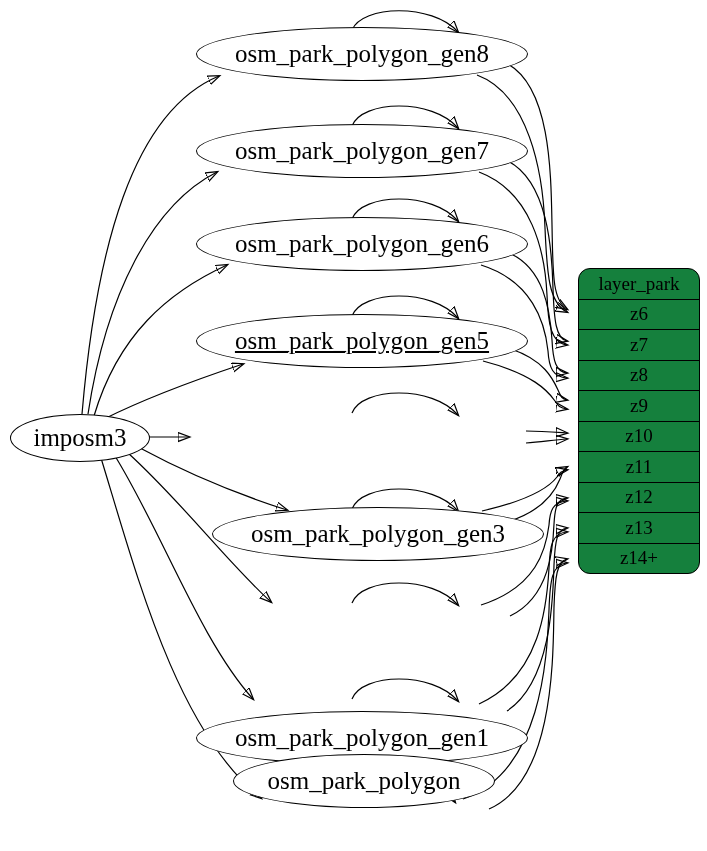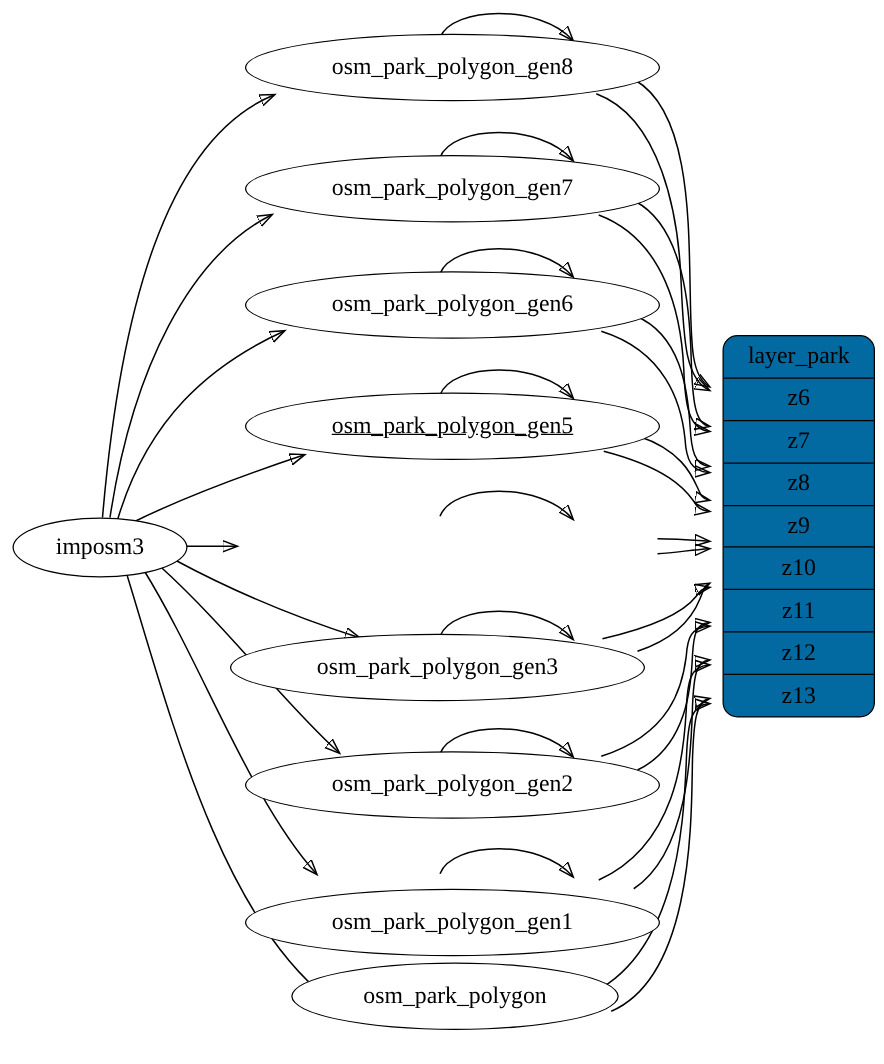--- a/index.html
+++ b/index.html
@@ -5,21 +5,21 @@
   html,body{margin:0;padding:0;background:#ffffff;}
   .canvas{
     position:relative;width:707px;height:851px;background:#ffffff;overflow:hidden;
     font-family:"Liberation Serif","DejaVu Serif",serif;
   }
   .edges{position:absolute;left:0;top:0;width:707px;height:851px;}
   .edges path{fill:none;stroke:#000000;stroke-width:1.2;}
   .node{
     position:absolute;display:flex;align-items:center;justify-content:center;
     border:1.3px solid #000000;border-radius:50%;background:#ffffff;
-    font-size:19px;color:#000000;white-space:nowrap;
+    font-size:25px;color:#000000;white-space:nowrap;
   }
   .record{
     position:absolute;left:578px;top:268px;width:122px;height:306px;
     display:flex;flex-direction:column;
     background:#ffb6c1;border:1.5px solid #000000;border-radius:12px;
     box-sizing:border-box;overflow:hidden;
   }
   .record-row{
     flex:1;display:flex;align-items:center;justify-content:center;
     font-size:19px;color:#000000;
@@ -93,38 +93,36 @@
   </div>
   <div class="node" style="left:196px;top:124px;width:330px;height:52px;">
     <span>osm_park_polygon_gen7</span>
   </div>
   <div class="node" style="left:196px;top:217px;width:330px;height:52px;">
     <span>osm_park_polygon_gen6</span>
   </div>
   <div class="node" style="left:196px;top:314px;width:330px;height:52px;text-decoration:underline;">
     <span>osm_park_polygon_gen5</span>
   </div>
-  <div class="node" style="left:184px;top:507px;width:330px;height:52px;justify-content:center;">
+  <div class="node" style="left:212px;top:507px;width:330px;height:52px;justify-content:center;">
     <span>osm_park_polygon_gen3</span>
-  </div>
-  <div class="node" style="left:196px;top:601px;width:330px;height:52px;">
-    <span>osm_park_polygon_gen2</span>
   </div>
   <div class="node" style="left:196px;top:711px;width:330px;height:52px;">
     <span>osm_park_polygon_gen1</span>
   </div>
-  <div class="node" style="left:233px;top:770px;width:260px;height:52px;text-align:right;">
+  <div class="node" style="left:233px;top:754px;width:260px;height:52px;text-align:right;">
     <span>osm_park_polygon</span>
   </div>
 
-  <div class="record" style="background: #0369a1; border-color: rgb(0, 0, 0);">
+  <div class="record" style="background: #15803d; border-color: rgb(0, 0, 0);">
     <div class="record-row">layer_park</div>
     <div class="record-row">z6</div>
     <div class="record-row">z7</div>
     <div class="record-row">z8</div>
     <div class="record-row">z9</div>
     <div class="record-row">z10</div>
     <div class="record-row">z11</div>
     <div class="record-row">z12</div>
     <div class="record-row">z13</div>
+    <div class="record-row">z14+</div>
   </div>
 
 </div>
 
 </body></html>

